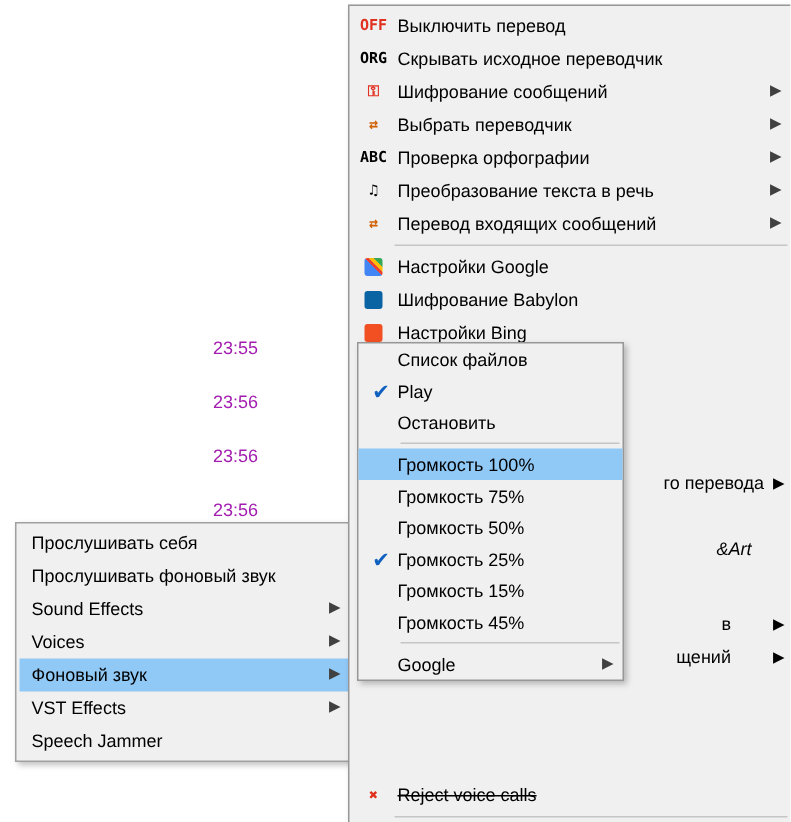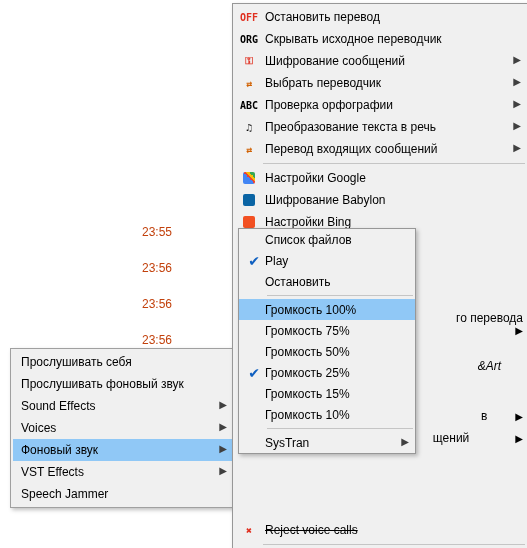--- a/index.html
+++ b/index.html
@@ -1,20 +1,20 @@
 <!DOCTYPE html>
 <html><head>
 <meta charset="utf-8">
 <style>
 html,body{margin:0;padding:0;font-family:"Segoe UI",Tahoma,sans-serif;font-size:12px;color:#000;background:#fff}
 #stage{position:relative;width:527px;height:548px;background:#fff;overflow:hidden}
 
 
 .timeline{position:absolute;left:0;top:0;width:232px;height:350px;background:#fff}
-.time{position:absolute;right:60px;color:#c2410c;font-size:12px}
+.time{position:absolute;right:60px;color:#a21caf;font-size:12px}
 
 
 .menu1{position:absolute;left:10px;top:348px;width:222px;background:#f0f0f0;border:1px solid #a0a0a0;box-shadow:2px 2px 4px rgba(0,0,0,.25);padding:2px}
 .menu1 .mi{position:relative;display:flex;align-items:center;height:22px;padding:0 24px 0 8px;cursor:default}
 .menu1 .mi.sel{background:#90c8f6}
 .menu1 .arrow{position:absolute;right:8px;top:4px;font-size:10px;color:#404040}
 
 
 .menu2{position:absolute;left:232px;top:3px;width:292px;background:#f0f0f0;border:1px solid #979797;box-shadow:2px 2px 4px rgba(0,0,0,.25);padding:2px}
 .m2{position:relative;display:flex;align-items:center;height:22px;padding:0 20px 0 4px;cursor:default}
@@ -73,21 +73,21 @@
         <span class="arrow">▶</span>
       </div>
       <div class="mi">
         <span>Speech Jammer</span>
       </div>
     </div>
 
 <div class="menu2" id="menu2">
       <div class="m2">
         <span class="ic c-red">OFF</span>
-        <span class="lbl">Остановить перевод</span>
+        <span class="lbl">Выключить перевод</span>
       </div>
       <div class="m2">
         <span class="ic c-black">ORG</span>
         <span class="lbl">Скрывать исходное переводчик</span>
       </div>
       <div class="m2">
         <span class="ic c-red">⚿</span>
         <span class="lbl">Шифрование сообщений</span>
         <span class="arw">▶</span>
       </div>
@@ -136,32 +136,32 @@
         </span>
         <span class="lbl">Настройки SysTran</span>
       </div>
       <div class="m2">
         <span class="ic ">
           <span class="blob" style="background: rgb(0, 176, 96);"></span>
         </span>
         <span class="lbl">Настройки Promt</span>
       </div>
       <div style="height: 242px; position: relative;">
-        <div style="position: absolute; right: 4px; top: 34px; display: flex; align-items: flex-end; height: 22px; font-size: 12px; flex-direction: column;">
+        <div style="position: absolute; right: 4px; top: 34px; display: flex; align-items: center; height: 22px; font-size: 12px;">
           <span style="padding-right: 0px;">го перевода</span>
           <span style="font-size: 10px; margin-left: 6px;">▶</span>
         </div>
         <div style="position: absolute; right: 4px; top: 78px; display: flex; align-items: center; height: 22px; font-size: 12px; font-style: italic;">
           <span style="padding-right: 22px;">&amp;Art</span>
         </div>
         <div style="position: absolute; right: 4px; top: 128px; display: flex; align-items: center; height: 22px; font-size: 12px;">
           <span style="padding-right: 22px;">в</span>
           <span style="font-size: 10px; margin-left: 6px;">▶</span>
         </div>
-        <div style="position: absolute; right: 4px; top: 150px; display: flex; align-items: center; height: 22px; font-size: 12px; gap: 18px;">
+        <div style="position: absolute; right: 4px; top: 150px; display: flex; align-items: center; height: 22px; font-size: 12px;">
           <span style="padding-right: 22px;">щений</span>
           <span style="font-size: 10px; margin-left: 6px;">▶</span>
         </div>
       </div>
       <div class="m2">
         <span class="ic c-red">✖</span>
         <span class="lbl" style="text-decoration: line-through;">Reject voice calls</span>
       </div>
       <hr>
     </div>
@@ -195,23 +195,23 @@
       <div class="m3">
         <span class="chk">✔</span>
         <span class="lbl">Громкость 25%</span>
       </div>
       <div class="m3">
         <span class="chk"></span>
         <span class="lbl">Громкость 15%</span>
       </div>
       <div class="m3">
         <span class="chk"></span>
-        <span class="lbl">Громкость 10%</span>
-      </div>
-      <hr>
-      <div class="m3">
-        <span class="chk"></span>
-        <span class="lbl">SysTran</span>
+        <span class="lbl">Громкость 45%</span>
+      </div>
+      <hr>
+      <div class="m3">
+        <span class="chk"></span>
+        <span class="lbl">Google</span>
         <span class="arw">▶</span>
       </div>
     </div>
 
 </div>
 
 </body></html>

